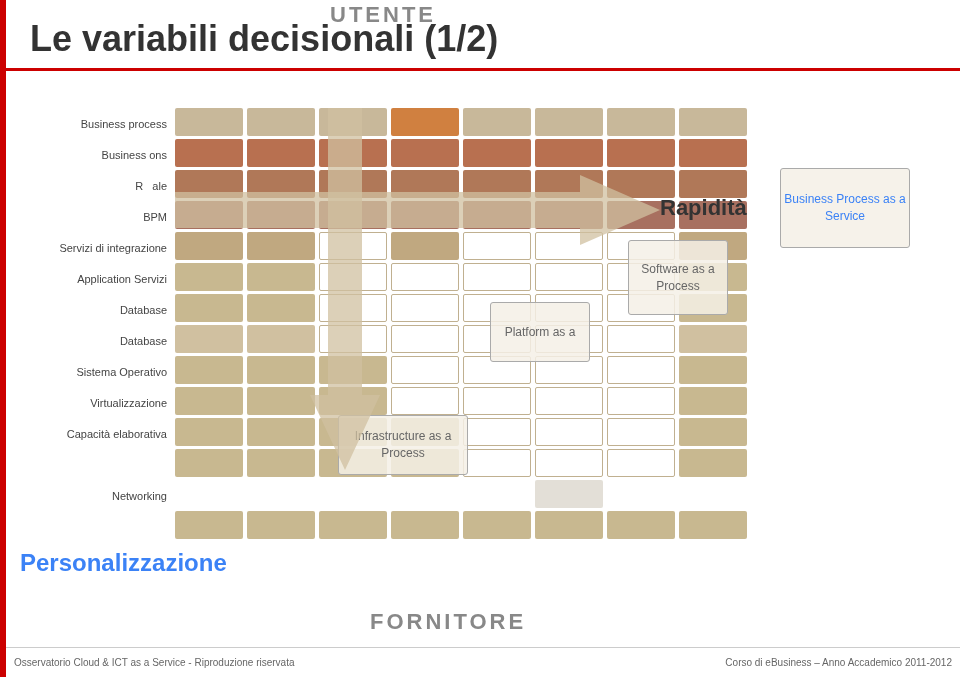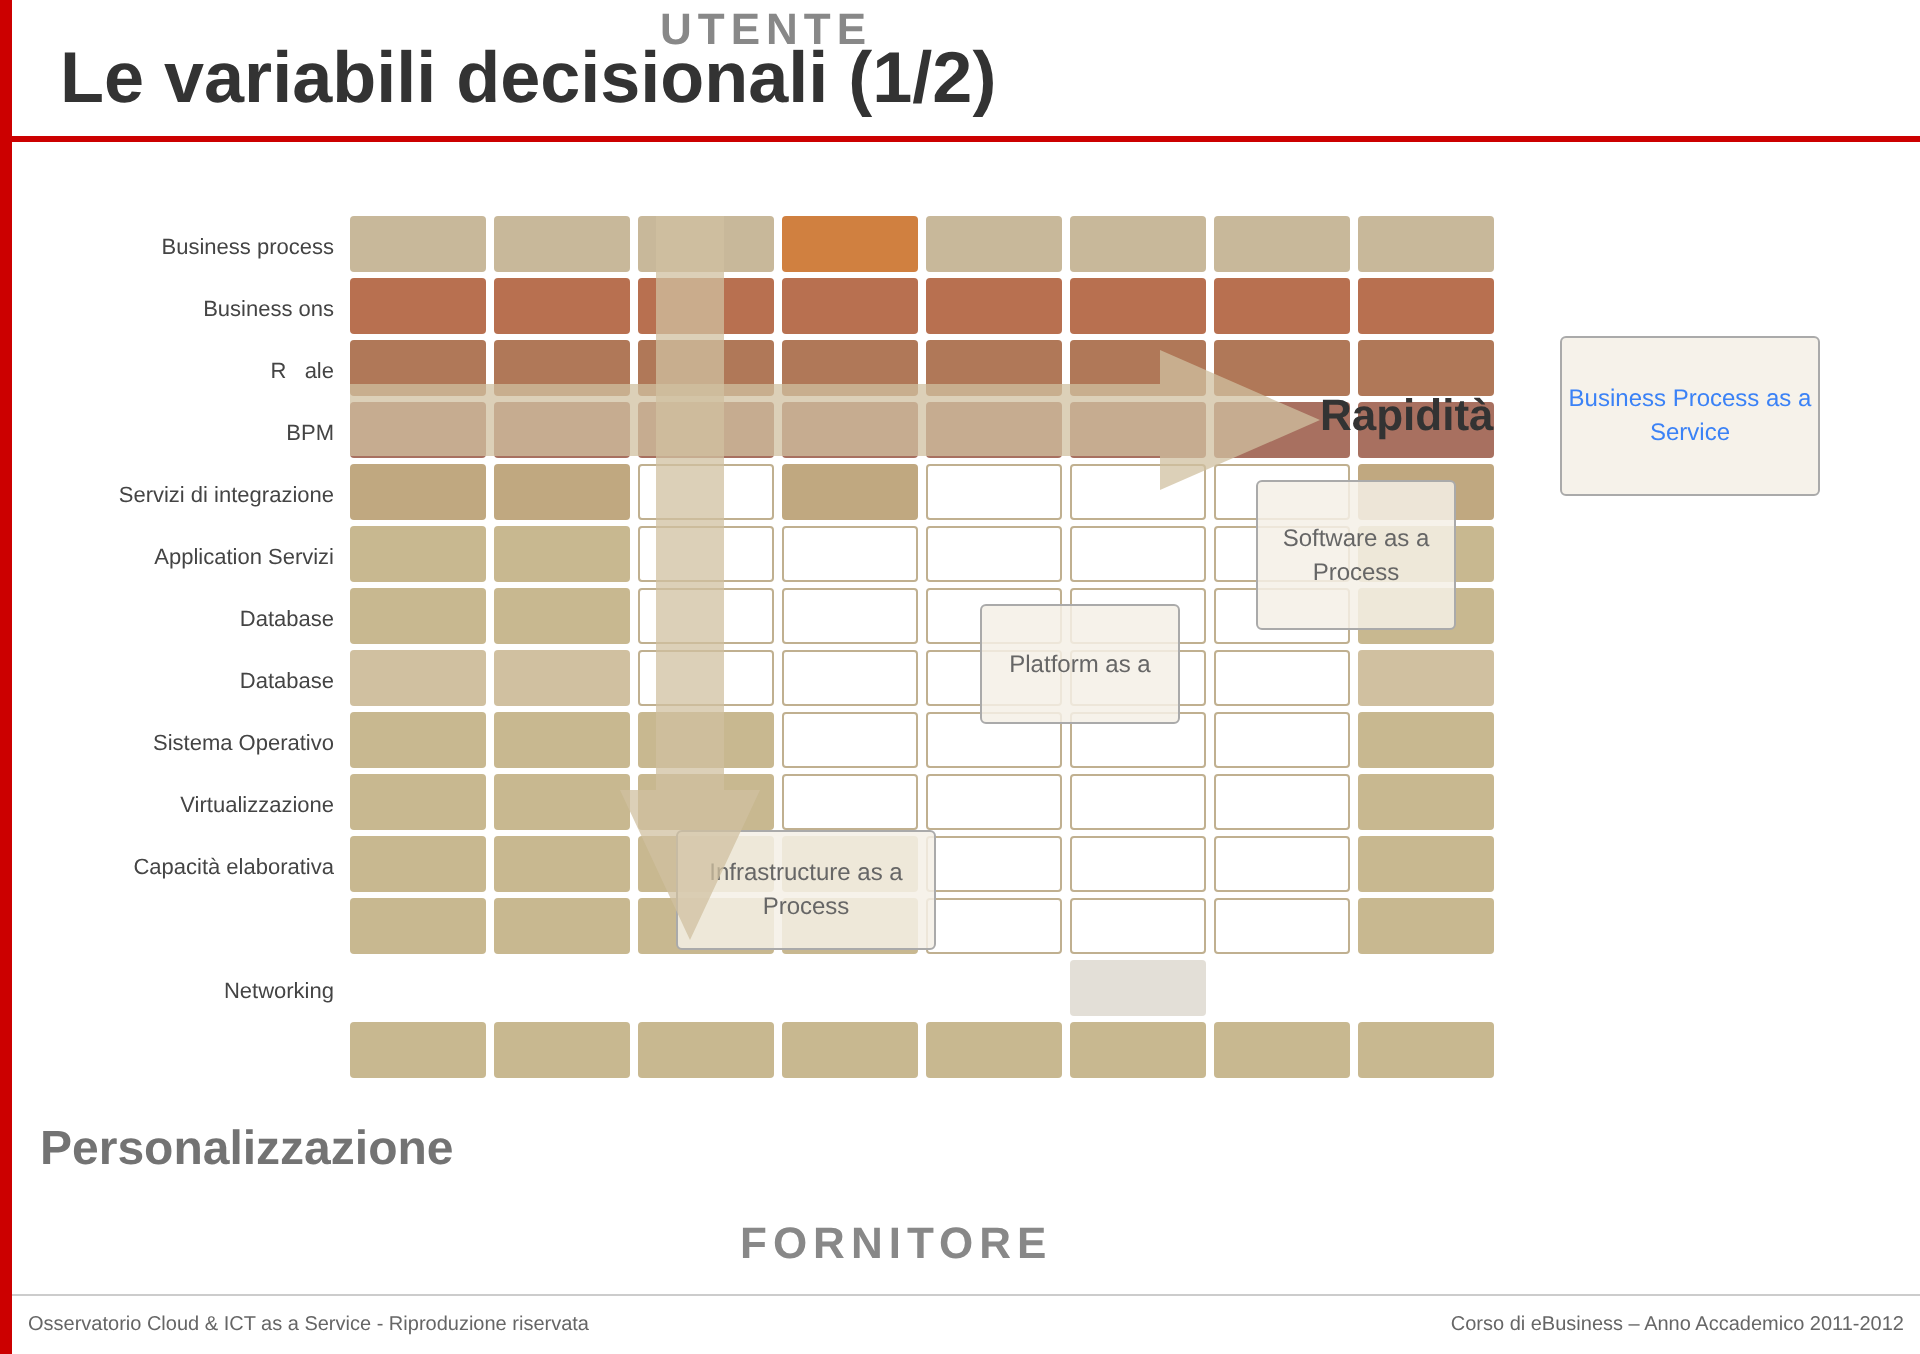--- a/index.html
+++ b/index.html
@@ -71,25 +71,25 @@
       top: 195px;
       left: 660px;
       font-size: 22px;
       font-weight: bold;
       color: #333333;
     }
 
     
     .personalizzazione-label {
       position: absolute;
-      bottom: 88px;
+      bottom: 100px;
       left: 20px;
       font-size: 24px;
       font-weight: bold;
-      color: #737373;
+      color: #3b82f6;
     }
 
     
     .arrows-overlay {
       position: absolute;
       top: 0;
       left: 0;
       width: 100%;
       height: 100%;
       pointer-events: none;

